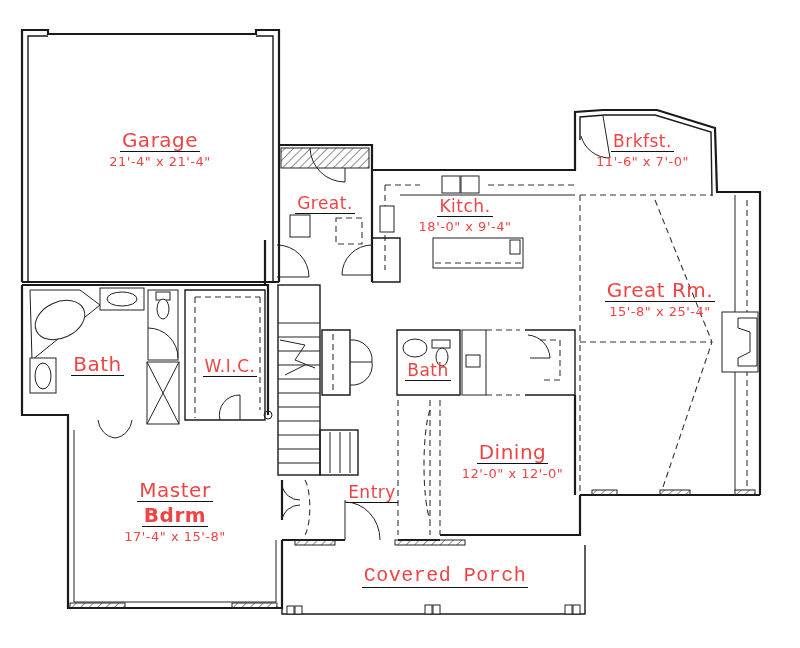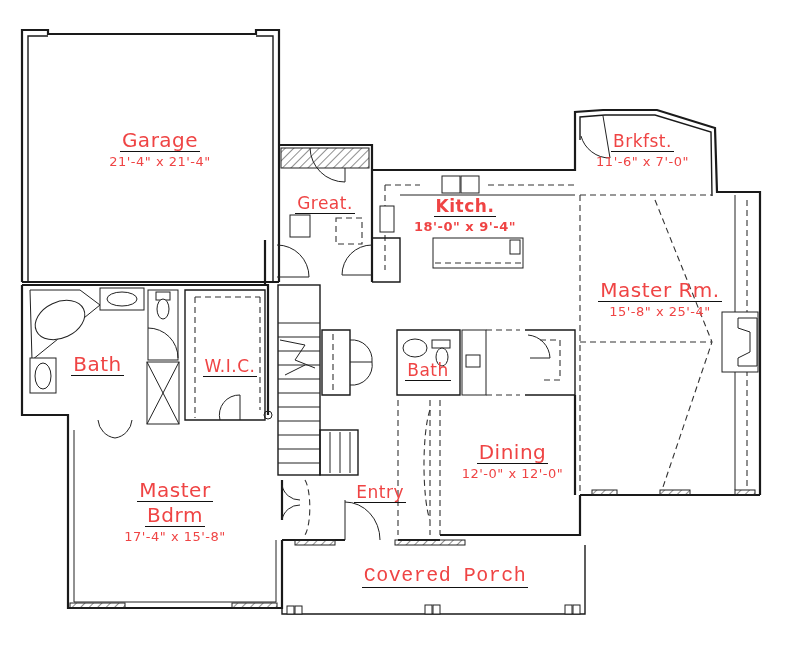--- a/index.html
+++ b/index.html
@@ -185,32 +185,32 @@
 
 <div class="lbl" style="left:80px; top:130px; width:160px;">
   <span class="name">Garage</span>
   <span class="dim">21'-4" x 21'-4"</span>
 </div>
 
 <div class="lbl small" style="left:285px; top:195px; width:80px;">
   <span class="name">Great.</span>
 </div>
 
-<div class="lbl small" style="left:405px; top:198px; width:120px;font-weight:bold;">
+<div class="lbl small" style="left:405px; top:198px; width:120px;">
   <span class="name">Kitch.</span>
   <span class="dim">18'-0" x 9'-4"</span>
 </div>
 
 <div class="lbl small" style="left:580px; top:133px; width:125px;">
   <span class="name">Brkfst.</span>
   <span class="dim">11'-6" x 7'-0"</span>
 </div>
 
 <div class="lbl" style="left:585px; top:280px; width:150px;">
-  <span class="name">Master Rm.</span>
+  <span class="name">Great Rm.</span>
   <span class="dim">15'-8" x 25'-4"</span>
 </div>
 
 <div class="lbl" style="left:65px; top:354px; width:65px;">
   <span class="name">Bath</span>
 </div>
 
 <div class="lbl small" style="left:200px; top:358px; width:60px;">
   <span class="name">W.I.C.</span>
 </div>
@@ -219,23 +219,23 @@
   <span class="name">Bath</span>
 </div>
 
 <div class="lbl" style="left:445px; top:442px; width:135px;text-align:center;">
   <span class="name">Dining</span>
   <span class="dim">12'-0" x 12'-0"</span>
 </div>
 
 <div class="lbl" style="left:100px; top:480px; width:150px;">
   <span class="name">Master</span><br>
-  <span class="name" style="margin-top:3px;">Bdrm</span>
+  <span class="name" style="margin-top:3px;font-weight:bold;">Bdrm</span>
   <span class="dim">17'-4" x 15'-8"</span>
 </div>
 
-<div class="lbl small" style="left:338px; top:484px; width:68px;text-align:right;">
+<div class="lbl small" style="left:338px; top:484px; width:68px;">
   <span class="name">Entry</span>
 </div>
 
 <div class="lbl" style="left:340px; top:566px; width:210px;font-family:Liberation Mono, monospace;">
   <span class="name">Covered Porch</span>
 </div>
 
 </body></html>

